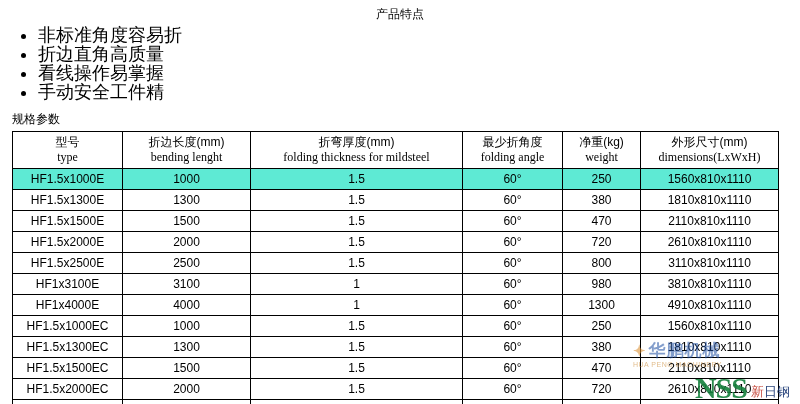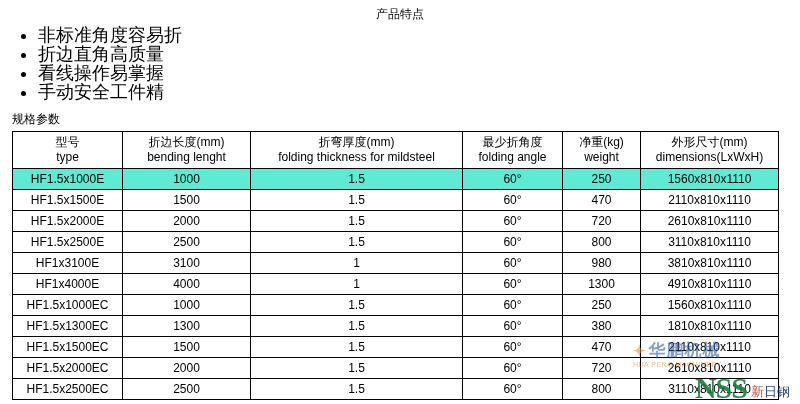--- a/index.html
+++ b/index.html
@@ -59,21 +59,21 @@
     padding: 1px 2px;
     line-height: 14px;
   }
   table.spec thead th {
     font-weight: normal;
     padding: 2px 2px;
     height: 32px;
     margin-top: 31px;
   }
   table.spec thead th .l1 { display: block; line-height: 15px; }
-  table.spec thead th .l2 { display: block; line-height: 15px; }
+  table.spec thead th .l2 { display: block; line-height: 15px; font-family: Liberation Serif, serif; }
   table.spec tbody td {
     height: 18px;
   }
   .hl {
     background: #5eead4;
   }
   col.c0 { width: 110px; }
   col.c1 { width: 128px; }
   col.c2 { width: 212px; }
   col.c3 { width: 100px; }
@@ -192,20 +192,28 @@
     <tbody>
       <tr>
         <td class="hl">HF1.5x1000E</td>
         <td class="hl">1000</td>
         <td class="hl">1.5</td>
         <td class="hl">60°</td>
         <td class="hl">250</td>
         <td class="hl">1560x810x1110</td>
       </tr>
       <tr>
+        <td>HF1.5x1300E</td>
+        <td>1300</td>
+        <td>1.5</td>
+        <td>60°</td>
+        <td>380</td>
+        <td>1810x810x1110</td>
+      </tr>
+      <tr>
         <td>HF1.5x1500E</td>
         <td>1500</td>
         <td>1.5</td>
         <td>60°</td>
         <td>470</td>
         <td>2110x810x1110</td>
       </tr>
       <tr>
         <td>HF1.5x2000E</td>
         <td>2000</td>

